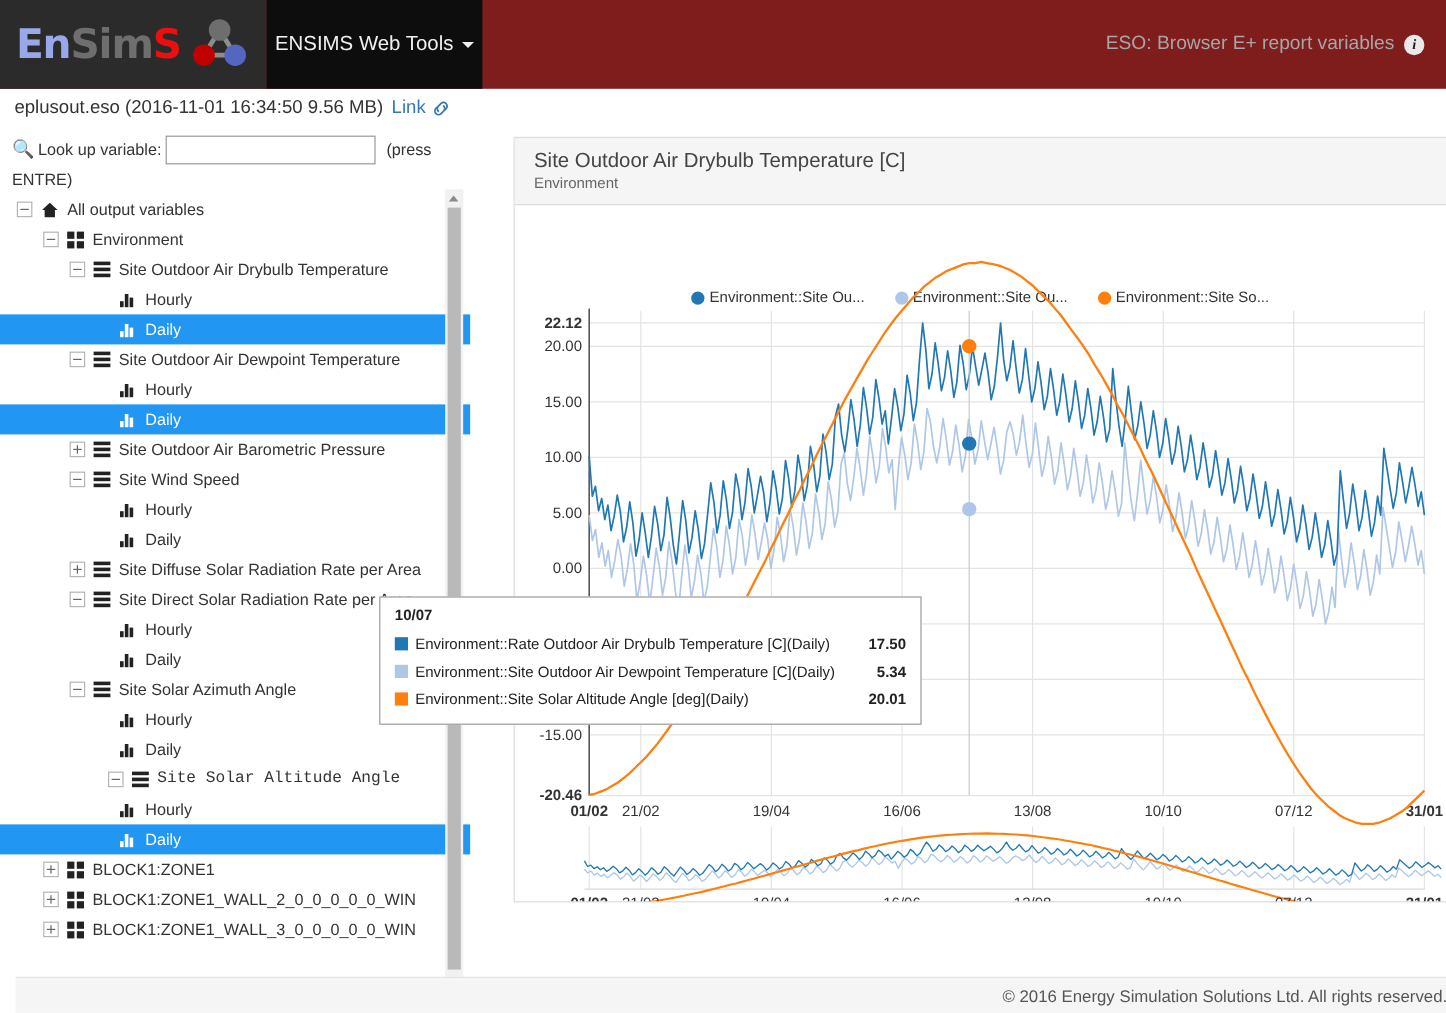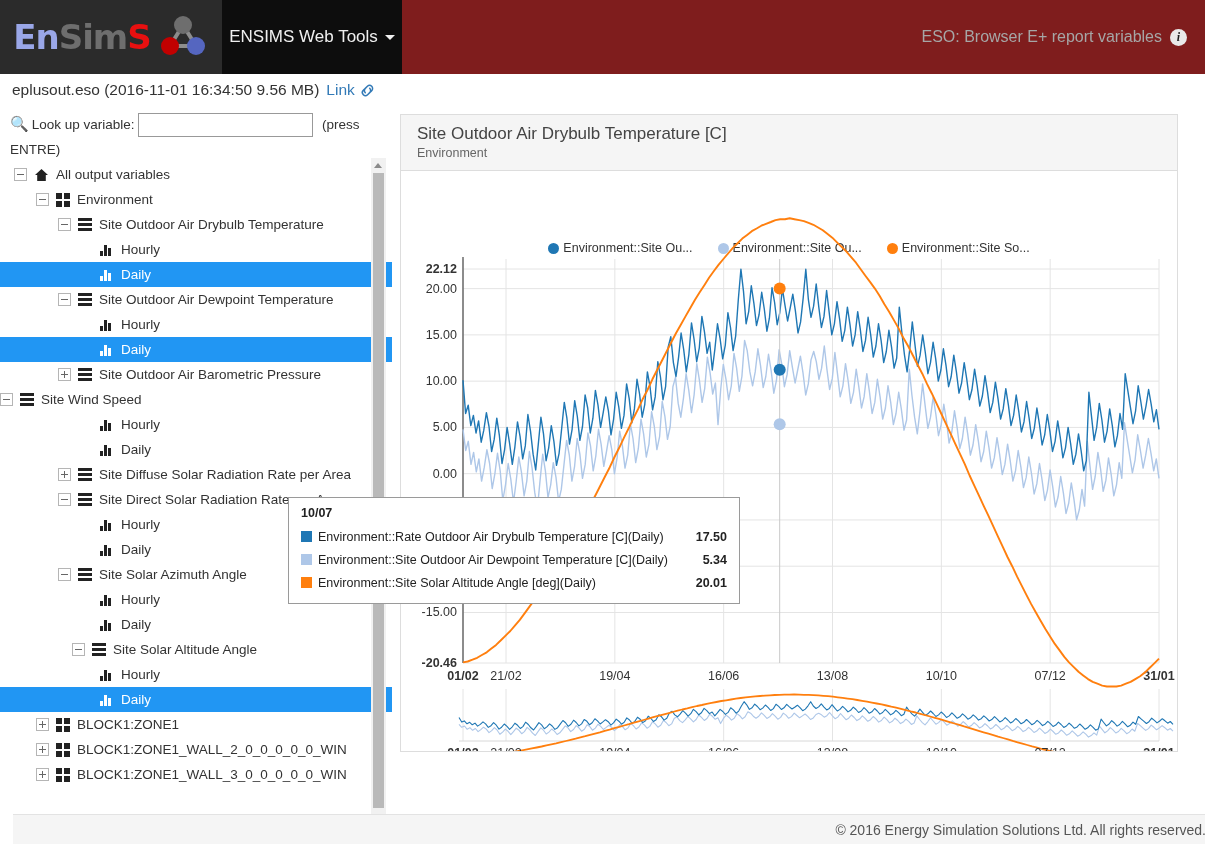--- a/index.html
+++ b/index.html
@@ -159,21 +159,21 @@
     border-bottom: 5px solid #8a8a8a;
   }
   #tree-thumb {
     position: absolute; left: 2px; top: 15px;
     width: 11px; height: 635px;
     background: #b9b9b9;
   }
 
   
   #chartpanel {
-    position: absolute; left: 400px; top: 114px;
+    position: absolute; left: 428px; top: 114px;
     width: 778px; height: 638px;
     border: 1px solid #ddd; background: #fff;
   }
   #chart-head {
     height: 56px; background: #f5f5f5; border-bottom: 1px solid #ddd;
     padding: 8px 0 0 16px;
   }
   #chart-title { font-size: 17px; color: #444; line-height: 22px; }
   #chart-sub { font-size: 12.5px; color: #666; line-height: 17px; }
 
@@ -330,21 +330,21 @@
       </div>
       <div class="trow" style="padding-left: 58px;">
         <span class="toggle plus"></span>
         <span class="ic ic-list">
           <i></i>
           <i></i>
           <i></i>
         </span>
         <span class="tlabel">Site Outdoor Air Barometric Pressure</span>
       </div>
-      <div class="trow" style="">
+      <div class="trow" style="padding-left: 58px;">
         <span class="toggle "></span>
         <span class="ic ic-list">
           <i></i>
           <i></i>
           <i></i>
         </span>
         <span class="tlabel">Site Wind Speed</span>
       </div>
       <div class="trow" style="padding-left: 80px;">
         <span class="toggle none"></span>
@@ -420,21 +420,21 @@
       </div>
       <div class="trow" style="padding-left: 80px;">
         <span class="toggle none"></span>
         <span class="ic ic-bars">
           <i style="height:5px"></i>
           <i style="height:11px"></i>
           <i style="height:8px"></i>
         </span>
         <span class="tlabel">Daily</span>
       </div>
-      <div class="trow" style="padding-left: 72px;">
+      <div class="trow" style="padding-left: 90px; font-family: Liberation Mono, monospace;">
         <span class="toggle "></span>
         <span class="ic ic-list">
           <i></i>
           <i></i>
           <i></i>
         </span>
         <span class="tlabel">Site Solar Altitude Angle</span>
       </div>
       <div class="trow" style="padding-left: 80px;">
         <span class="toggle none"></span>

